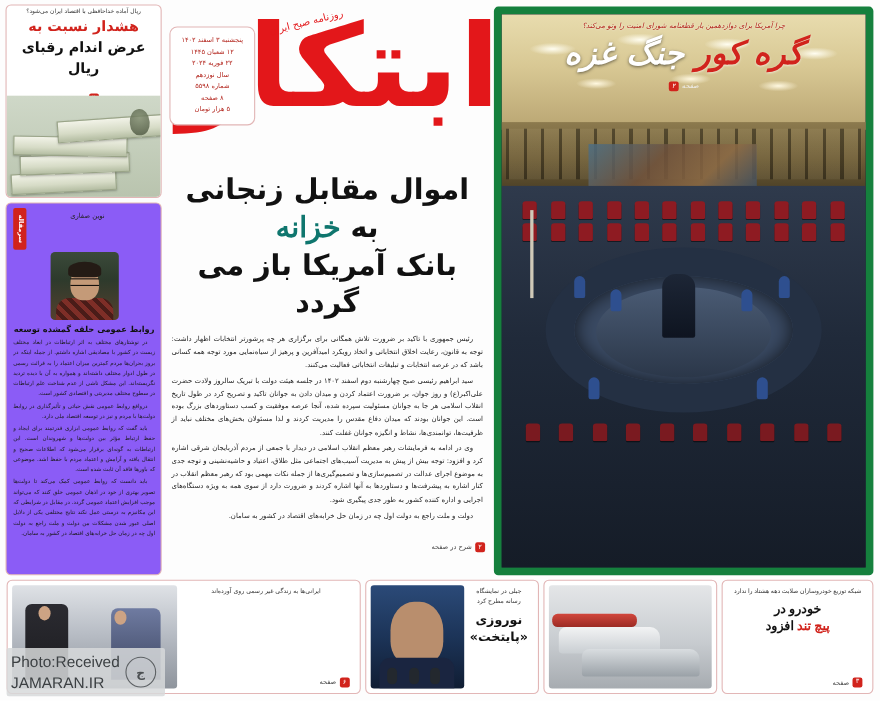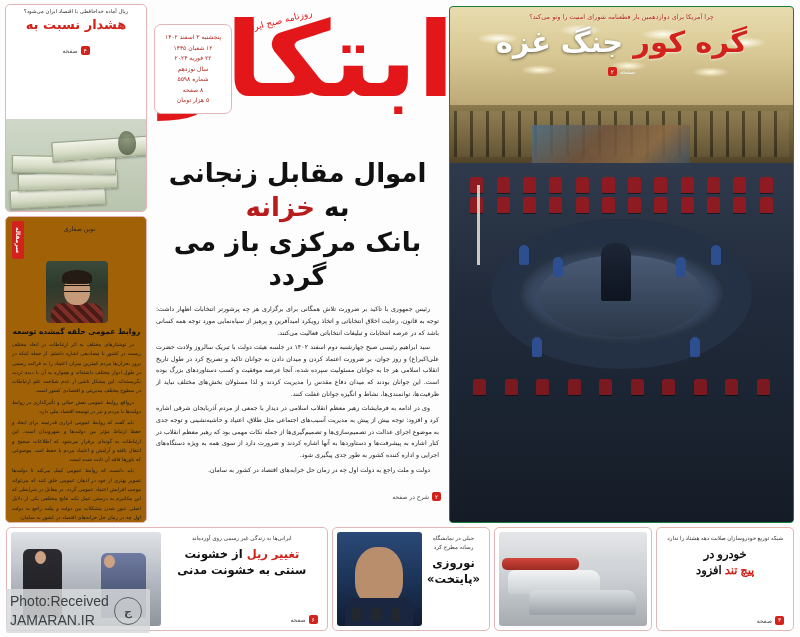--- a/index.html
+++ b/index.html
@@ -34,24 +34,25 @@
   .photo-col {
     width: 355px;
     padding: 6px 6px 4px 4px;
     display: flex;
     flex-direction: column;
   }
 
   .lead-photo {
     position: relative;
     flex: 1;
-    border: 1px solid #15803d;
+    border: 7px solid #15803d;
     border-radius: 4px;
     overflow: hidden;
     background: #1b2430;
+    font-style: italic;
   }
 
   
   .photo-ceiling {
     position: absolute;
     top: 0; left: 0; right: 0;
     height: 105px;
     background:
       radial-gradient(ellipse 30px 8px at 14% 30%, #fffdf0 0%, rgba(255,253,240,0) 70%),
       radial-gradient(ellipse 30px 8px at 38% 22%, #fffdf0 0%, rgba(255,253,240,0) 70%),
@@ -257,21 +258,21 @@
   }
   .story-headline {
     text-align: center;
     font-size: 26px;
     font-weight: bold;
     line-height: 1.32;
     color: #111;
     letter-spacing: -1px;
     margin-bottom: 10px;
   }
-  .story-headline .hl-red { color: #b91c1c; }
+  .story-headline .hl-red { color: #0f766e; font-family: Liberation Serif, serif; }
 
   .story-body {
     font-size: 6.3px;
     line-height: 1.85;
     color: #1a1a1a;
     text-align: justify;
     padding: 0 2px;
   }
   .story-body p { margin-bottom: 3px; text-indent: 9px; }
 
@@ -287,21 +288,21 @@
     display: flex;
     flex-direction: column;
     gap: 4px;
   }
 
   .left-top {
     border: 1px solid #e2b6b6;
     border-radius: 5px;
     overflow: hidden;
     position: relative;
-    height: 208px;
+    height: 176px;
     background: #fff;
   }
   .lt-kicker {
     font-size: 5.4px;
     color: #333;
     text-align: center;
     padding: 3px 4px 1px 4px;
   }
   .lt-head {
     text-align: center;
@@ -341,21 +342,21 @@
     border-radius: 50% 50% 45% 45%;
     background: radial-gradient(circle at 50% 35%, #7e8a6d 0%, #566049 80%);
     transform: rotate(-4deg);
     opacity: .85;
   }
 
   .editorial {
     border: 1px solid #e2b6b6;
     border-radius: 5px;
     padding: 4px 5px 5px 6px;
-    background: #a16207;
+    background: #8b5cf6;
     flex: 1;
     overflow: hidden;
     position: relative;
   }
   .ed-top {
     display: flex;
     flex-direction: row-reverse;
     align-items: flex-start;
     justify-content: space-between;
   }
@@ -677,21 +678,21 @@
           <div class="logo-word">ابتکار</div>
           <div class="logo-sub">روزنامه صبح ایران</div>
         </div>
       </div>
 
 
       <div class="story-headline">
         <div>
           <span>اموال مقابل زنجانی به </span><span class="hl-red">خزانه</span>
         </div>
-        <div>بانک مرکزی باز می گردد</div>
+        <div>بانک آمریکا باز می گردد</div>
       </div>
 
       <div class="story-body">
         <p>رئیس جمهوری با تاکید بر ضرورت تلاش همگانی برای برگزاری هر چه پرشورتر انتخابات اظهار داشت: توجه به قانون، رعایت اخلاق انتخاباتی و اتخاذ رویکرد امیدآفرین و پرهیز از سیاه‌نمایی مورد توجه همه کسانی باشد که در عرصه انتخابات و تبلیغات انتخاباتی فعالیت می‌کنند.</p>
         <p>سید ابراهیم رئیسی صبح چهارشنبه دوم اسفند ۱۴۰۲ در جلسه هیئت دولت با تبریک سالروز ولادت حضرت علی‌اکبر(ع) و روز جوان، بر ضرورت اعتماد کردن و میدان دادن به جوانان تاکید و تصریح کرد در طول تاریخ انقلاب اسلامی هر جا به جوانان مسئولیت سپرده شده، آنجا عرصه موفقیت و کسب دستاوردهای بزرگ بوده است. این جوانان بودند که میدان دفاع مقدس را مدیریت کردند و لذا مسئولان بخش‌های مختلف نباید از ظرفیت‌ها، توانمندی‌ها، نشاط و انگیزه جوانان غفلت کنند.</p>
         <p>وی در ادامه به فرمایشات رهبر معظم انقلاب اسلامی در دیدار با جمعی از مردم آذربایجان شرقی اشاره کرد و افزود: توجه بیش از پیش به مدیریت آسیب‌های اجتماعی مثل طلاق، اعتیاد و حاشیه‌نشینی و توجه جدی به موضوع اجرای عدالت در تصمیم‌سازی‌ها و تصمیم‌گیری‌ها از جمله نکات مهمی بود که رهبر معظم انقلاب در کنار اشاره به پیشرفت‌ها و دستاوردها به آنها اشاره کردند و ضرورت دارد از سوی همه به ویژه دستگاه‌های اجرایی و اداره کننده کشور به طور جدی پیگیری شود.</p>
         <p>دولت و ملت راجع به دولت اول چه در زمان حل خرابه‌های اقتصاد در کشور به سامان.</p>
       </div>
 
       <div class="story-more">
@@ -701,20 +702,21 @@
         </span>
       </div>
     </div>
 
     <div class="left-col">
 
       <div class="left-top">
         <div class="lt-kicker">ریال آماده خداحافظی با اقتصاد ایران می‌شود؟</div>
         <div class="lt-head">
           <div class="hl-red">هشدار نسبت به</div>
+          <div>عرض اندام رقبای ریال</div>
         </div>
         <div class="lt-pageref">
           <span class="page-ref">
             <span class="pr-badge">۴</span>
             <span>صفحه</span>
           </span>
         </div>
         <div class="banknotes">
           <div class="bn-stack bn1"></div>
           <div class="bn-stack bn2"></div>
@@ -785,26 +787,20 @@
       <div class="bnews-img img-press">
         <div class="mic" style="left:18%"></div>
         <div class="mic" style="left:42%"></div>
         <div class="mic" style="left:64%"></div>
       </div>
     </div>
 
     <div class="bnews bn-right">
       <div class="bnews-text">
         <div class="bnews-kicker">ایرانی‌ها به زندگی غیر رسمی روی آورده‌اند</div>
-        <div class="bnews-head">
-          <div>
-            <span class="hl-red">تغییر ریل</span><span> از خشونت</span>
-          </div>
-          <div>سنتی به خشونت مدنی</div>
-        </div>
         <div class="bnews-foot">
           <span class="page-ref">
             <span class="pr-badge">۶</span>
             <span>صفحه</span>
           </span>
         </div>
       </div>
       <div class="bnews-img img-street" style="width:150px">
         <div class="street-face" style="left:16%; top:20%"></div>
         <div class="street-face" style="left:62%; top:24%"></div>

